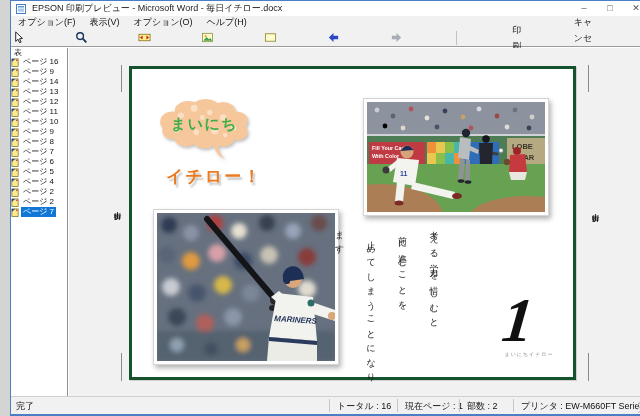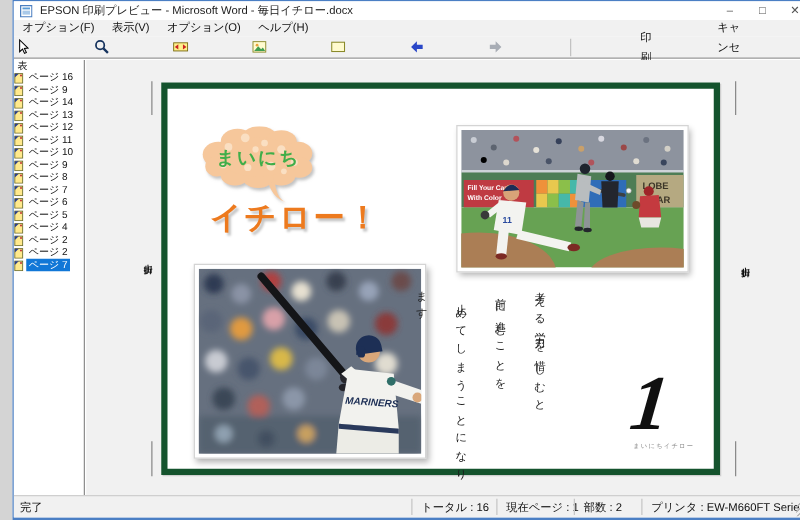--- a/index.html
+++ b/index.html
@@ -40,25 +40,25 @@
   .tree-item .lbl { padding:0 2px; line-height:10px; }
   .tree-item.sel .lbl { background:#1177d7; color:#fff; }
 
   .preview { position:absolute; left:58px; top:0; right:0; bottom:0; background:#f1f1f1; overflow:hidden; }
   .trim { position:absolute; width:1px; background:#8a8a8a; }
   .fold-mark { position:absolute; writing-mode:vertical-rl; text-orientation:upright;
                font-size:7px; font-weight:bold; color:#0a0a0a; line-height:10px; letter-spacing:1px; }
   .fold-mark:after { content:""; display:block; }
 
   .page { position:absolute; left:60px; top:18px; width:447px; height:314px; background:#fff;
-          border:5px solid #14532d; box-shadow:1px 1px 0 #cfcfcf; }
+          border:3px solid #14532d; box-shadow:1px 1px 0 #cfcfcf; }
 
   
   .bubble { position:absolute; left:23px; top:30px; width:100px; height:66px; }
-  .headline { position:absolute; left:34px; top:86px; font-size:25px; font-weight:bold;
+  .headline { position:absolute; left:34px; top:96px; font-size:17px; font-weight:bold;
               color:#ED7A1E; letter-spacing:2px; white-space:nowrap;
               text-shadow:2px 3px 2px #c4c4c4; font-family:"DejaVu Sans",sans-serif; }
   .photo { position:absolute; background:#fff; padding:3px; border:1px solid #d4d4d4;
            box-shadow:2px 3px 5px rgba(0,0,0,0.30); }
   .photo svg { display:block; }
   .photo-action { left:231px; top:29px; }
   .photo-batting { left:21px; top:140px; }
   .vtext { position:absolute; right:124px; top:155px; height:168px; writing-mode:vertical-rl;
            text-orientation:upright; font-family:"Liberation Serif",serif; font-size:9px;
            color:#1a1a1a; line-height:3.5; letter-spacing:4px; }

